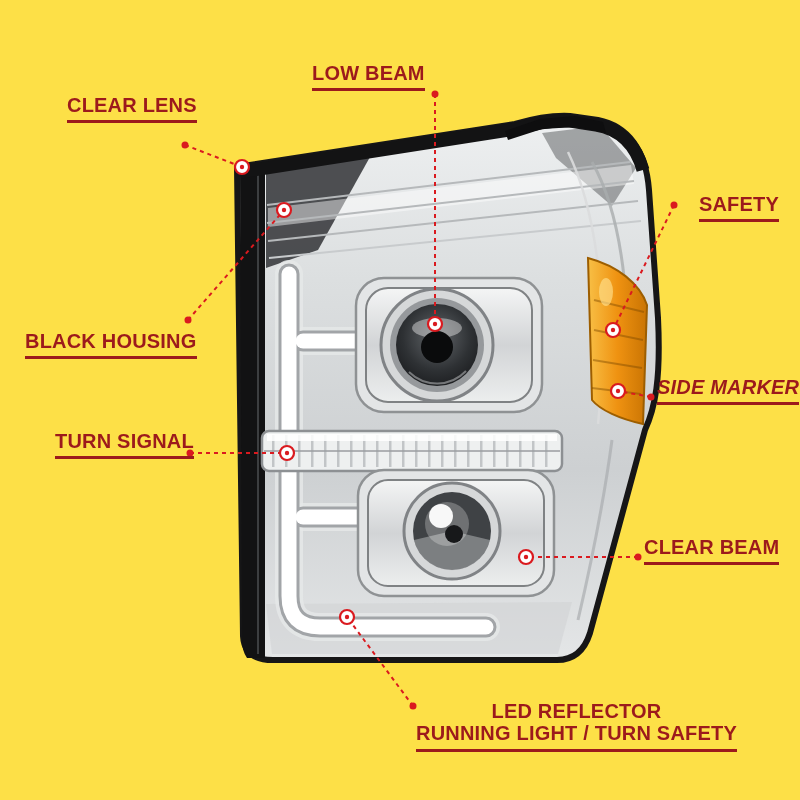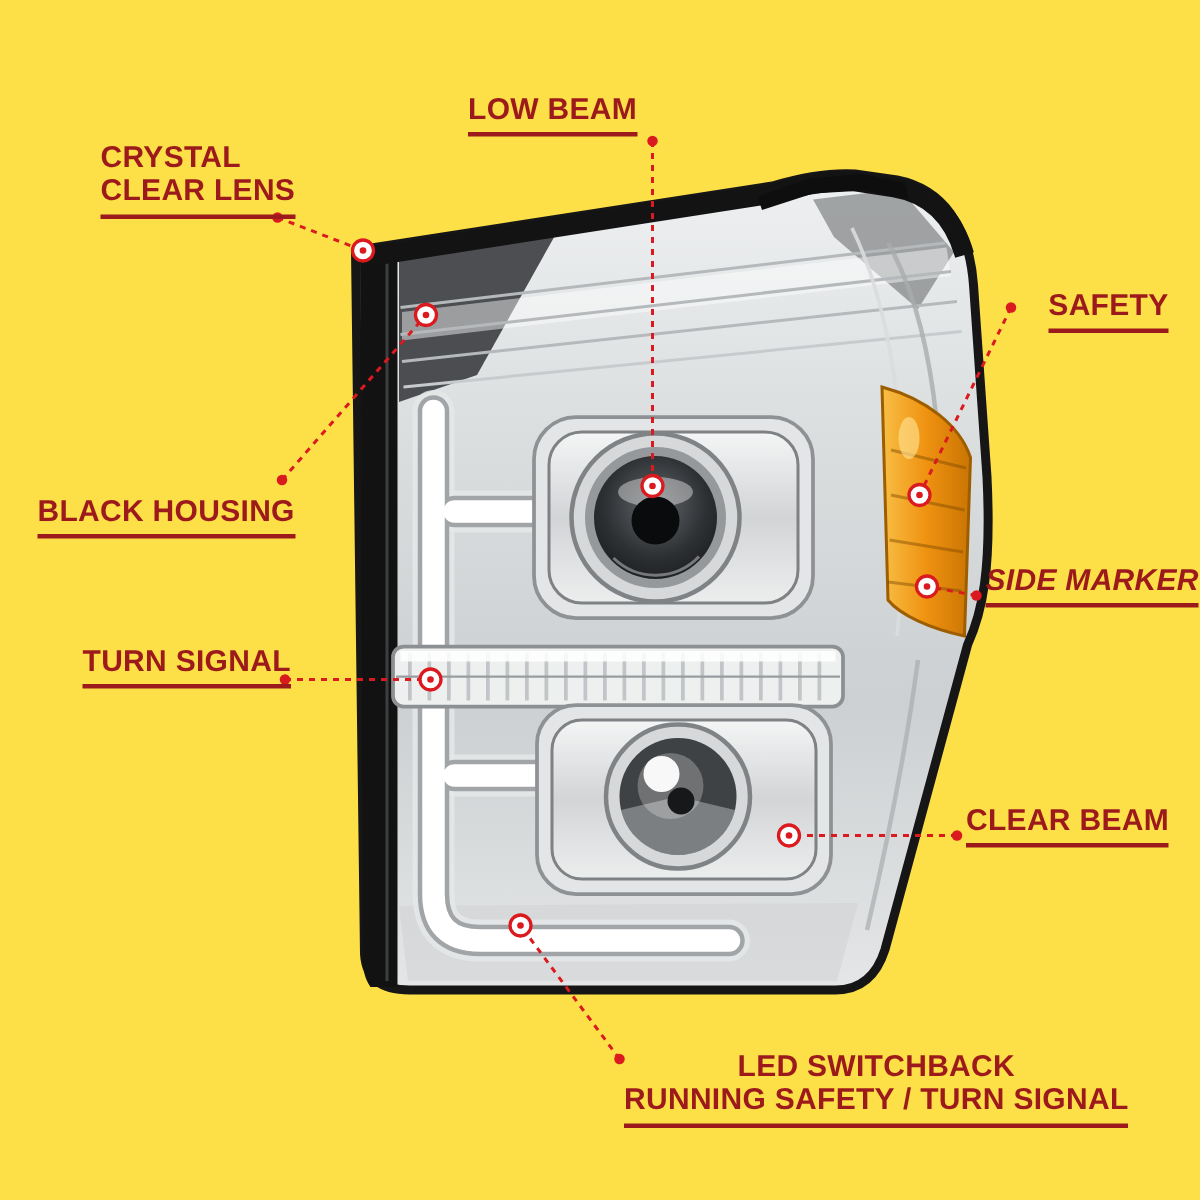--- a/index.html
+++ b/index.html
@@ -207,21 +207,20 @@
         <circle class="leader-center" cx="347" cy="617" r="2.2"></circle>
       </g>
     </g>
   </svg>
 
   <div class="callout" id="callout-low-beam">
     <span class="line">LOW BEAM</span>
   </div>
 
   <div class="callout" id="callout-crystal-lens">
-    <span class="line">CRYSTAL</span>
     <span class="line">CLEAR LENS</span>
   </div>
 
   <div class="callout" id="callout-safety-reflector">
     <span class="line">SAFETY</span>
   </div>
 
   <div class="callout" id="callout-black-housing">
     <span class="line">BLACK HOUSING</span>
   </div>
@@ -232,17 +231,17 @@
 
   <div class="callout" id="callout-side-marker">
     <span class="line">SIDE MARKER</span>
   </div>
 
   <div class="callout" id="callout-high-beam">
     <span class="line">CLEAR BEAM</span>
   </div>
 
   <div class="callout" id="callout-led-switchback">
-    <span class="line">LED SWITCHBACK</span>
-    <span class="line">RUNNING SAFETY / TURN SIGNAL</span>
+    <span class="line">LED REFLECTOR</span>
+    <span class="line">RUNNING LIGHT / TURN SAFETY</span>
   </div>
 
 </div>
 
 </body></html>

